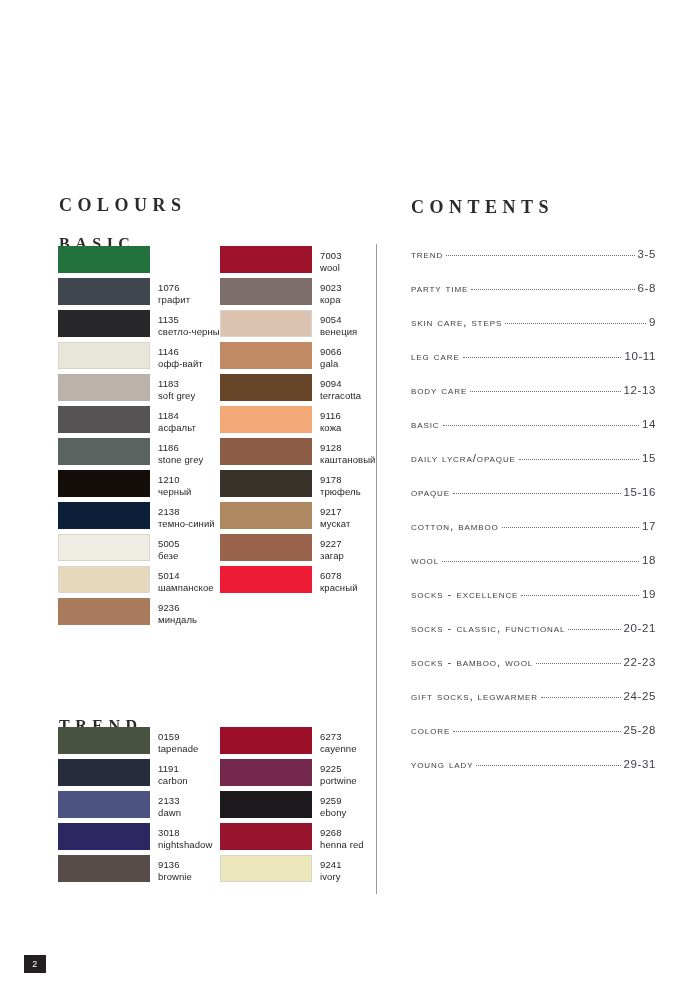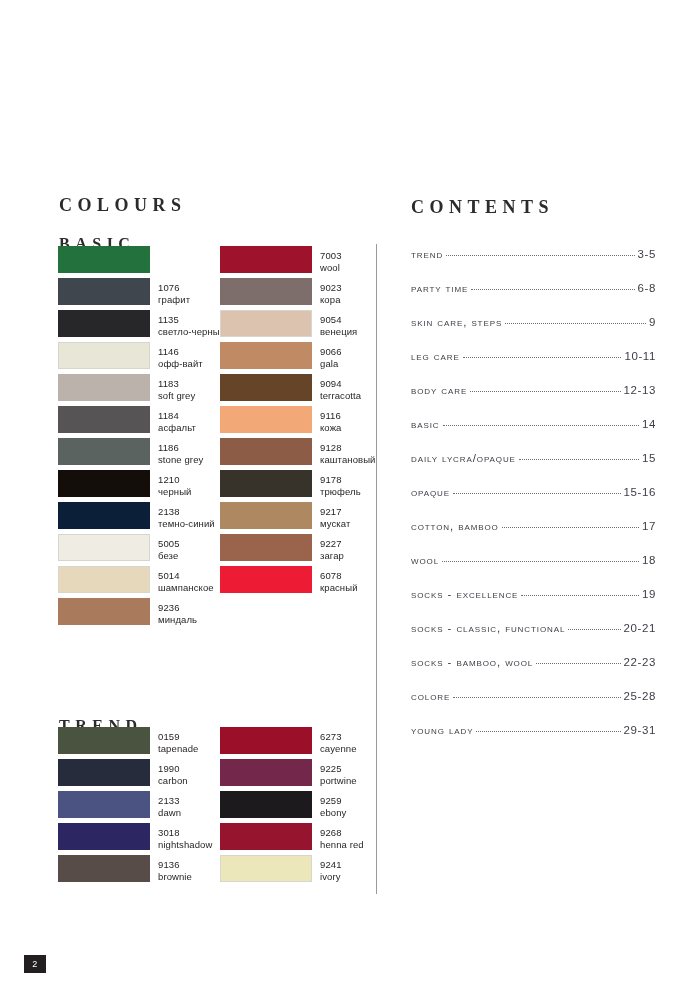--- a/index.html
+++ b/index.html
@@ -329,21 +329,21 @@
       <div class="swatch-cell">
         <div class="swatch-chip" style="background: rgb(155, 15, 40);"></div>
         <div class="swatch-text">
           <span class="swatch-code">6273</span>
           <span class="swatch-name">cayenne</span>
         </div>
       </div>
       <div class="swatch-cell">
         <div class="swatch-chip" style="background: rgb(39, 44, 60);"></div>
         <div class="swatch-text">
-          <span class="swatch-code">1990</span>
+          <span class="swatch-code">1191</span>
           <span class="swatch-name">carbon</span>
         </div>
       </div>
       <div class="swatch-cell">
         <div class="swatch-chip" style="background: rgb(115, 39, 75);"></div>
         <div class="swatch-text">
           <span class="swatch-code">9225</span>
           <span class="swatch-name">portwine</span>
         </div>
       </div>
@@ -455,20 +455,25 @@
         <span class="toc-label">Socks - classic, functional</span>
         <span class="toc-leader"></span>
         <span class="toc-page">20-21</span>
       </div>
       <div class="toc-row">
         <span class="toc-label">Socks - bamboo, wool</span>
         <span class="toc-leader"></span>
         <span class="toc-page">22-23</span>
       </div>
       <div class="toc-row">
+        <span class="toc-label">Gift socks, legwarmer</span>
+        <span class="toc-leader"></span>
+        <span class="toc-page">24-25</span>
+      </div>
+      <div class="toc-row">
         <span class="toc-label">Colore</span>
         <span class="toc-leader"></span>
         <span class="toc-page">25-28</span>
       </div>
       <div class="toc-row">
         <span class="toc-label">Young lady</span>
         <span class="toc-leader"></span>
         <span class="toc-page">29-31</span>
       </div>
     </div>

